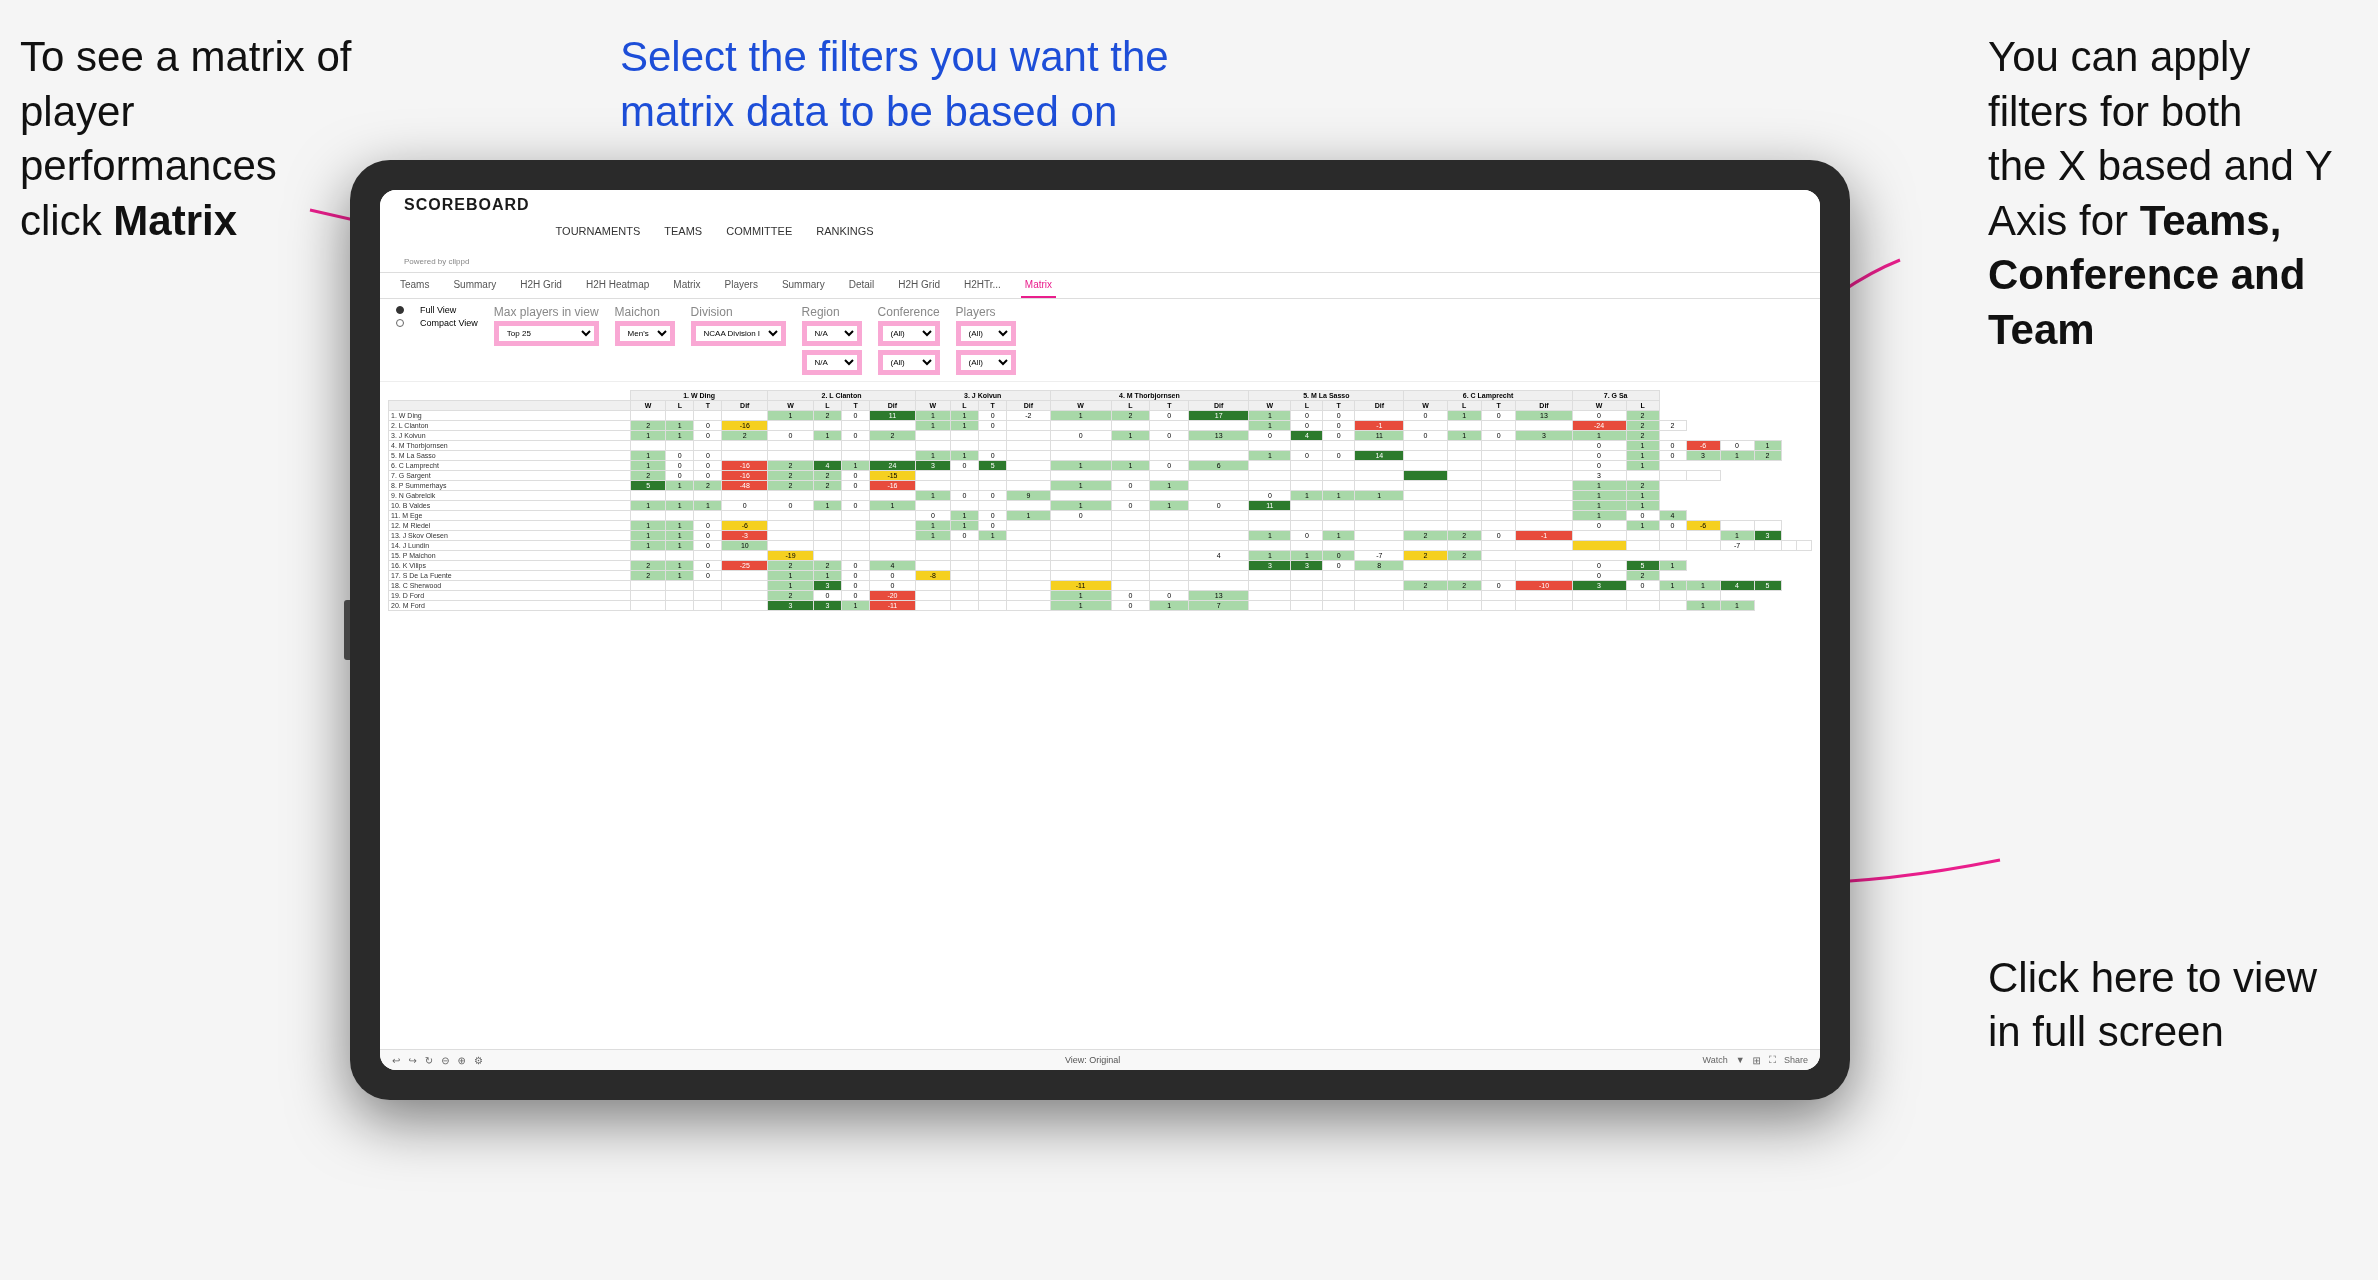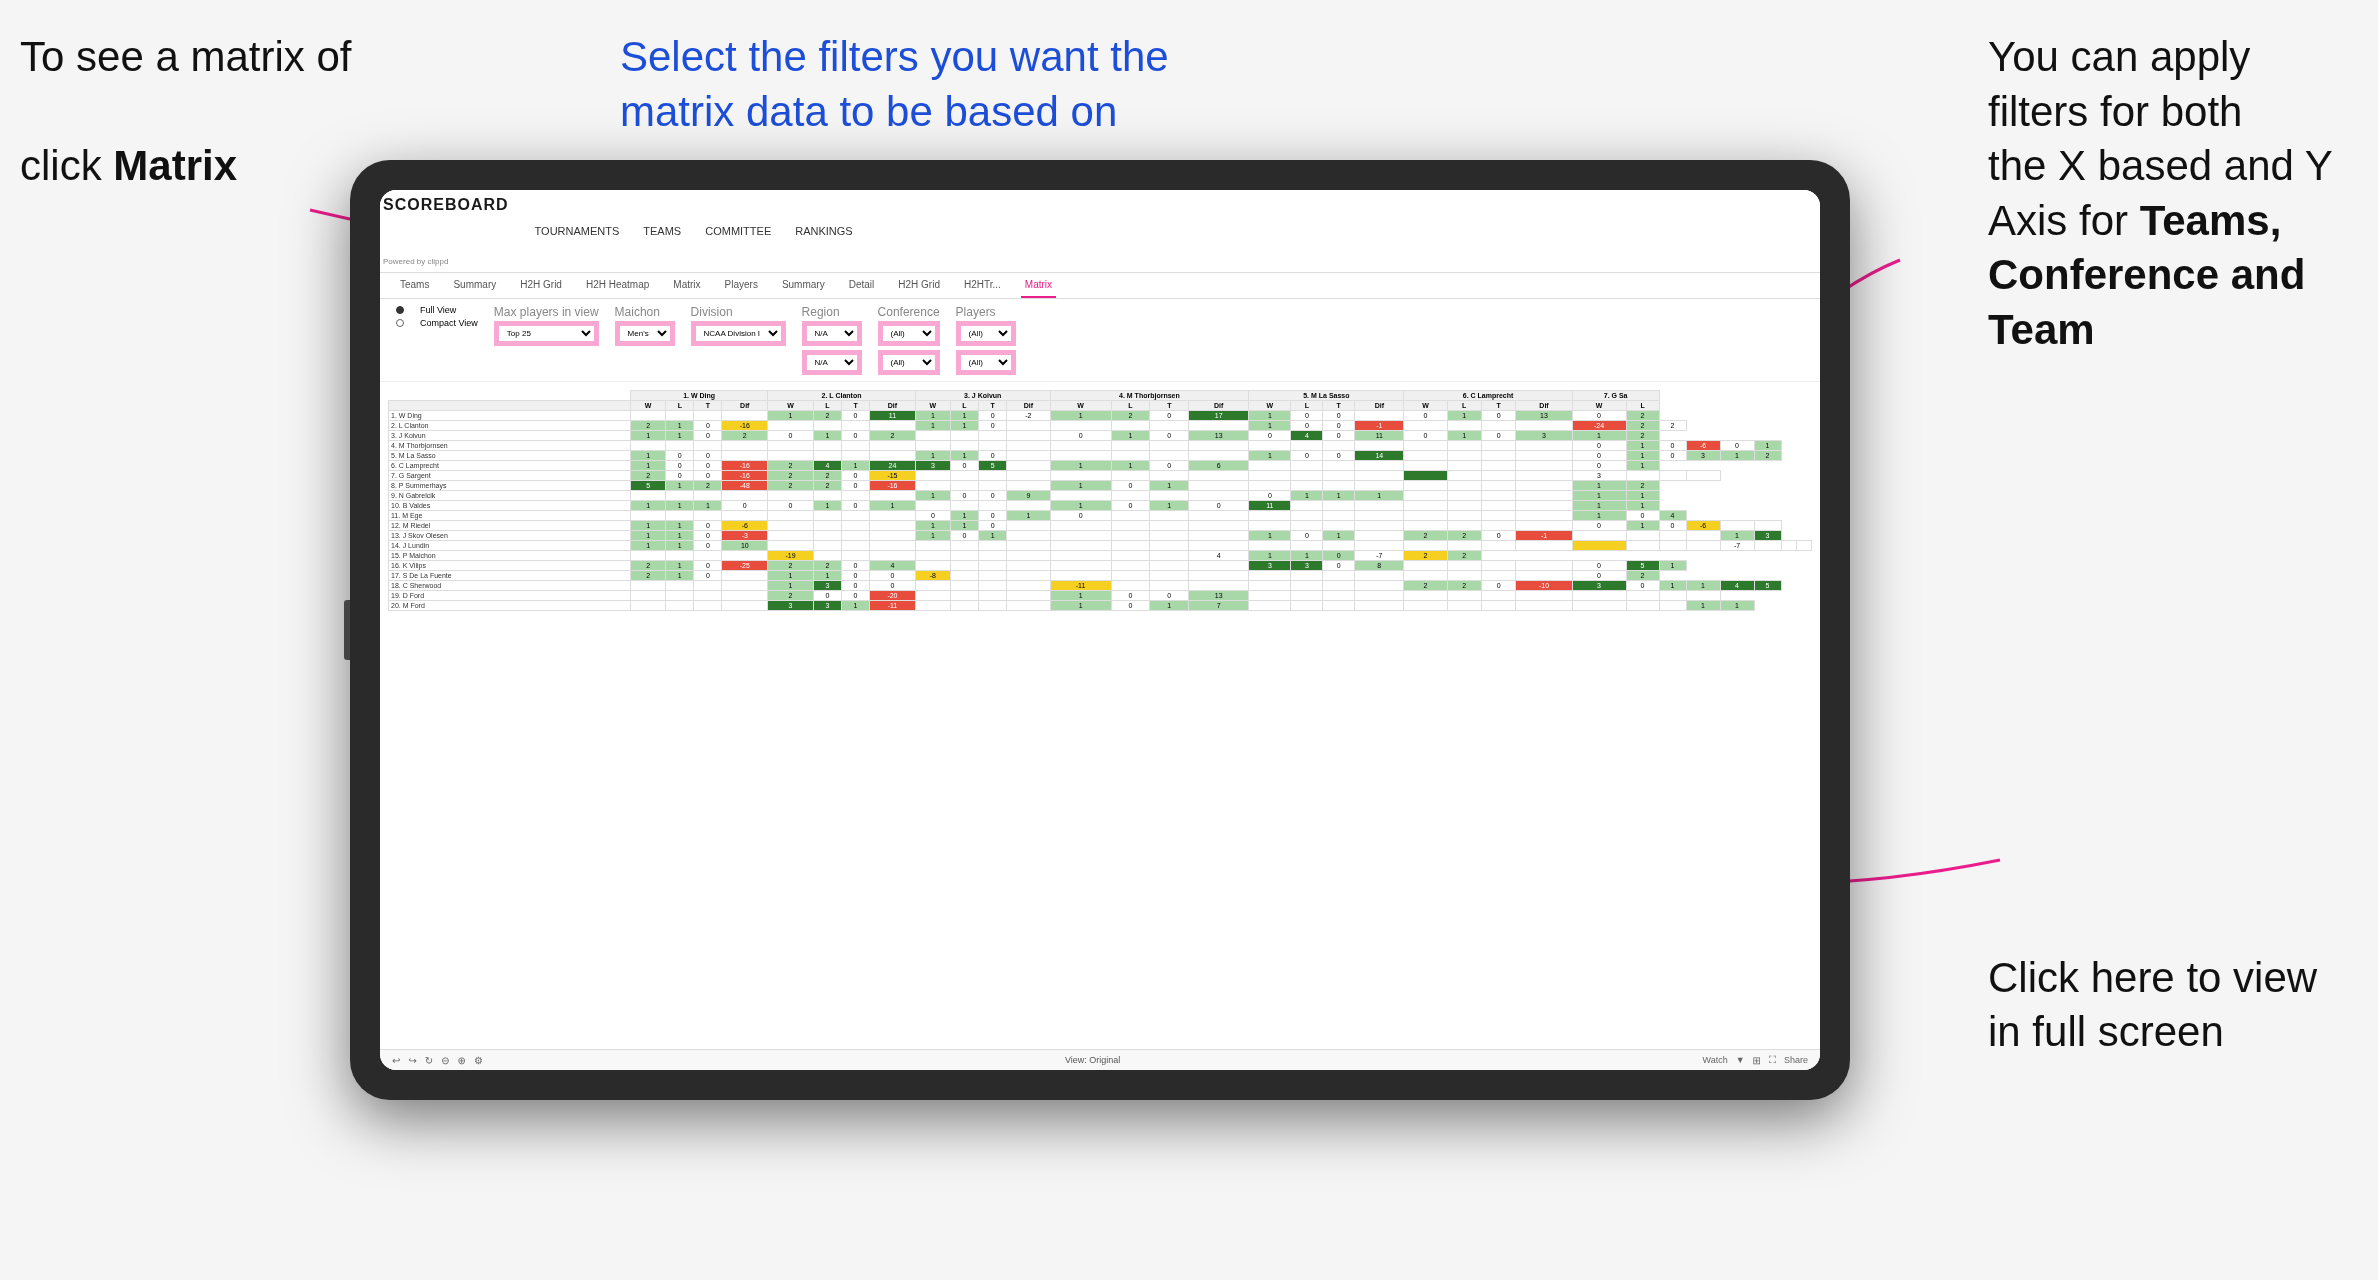--- a/index.html
+++ b/index.html
@@ -97,21 +97,21 @@
       width: 6px;
       height: 60px;
       background: #444;
       border-radius: 3px 0 0 3px;
     }
 
     
     .app-header {
       background: #fff;
       border-bottom: 1px solid #ddd;
-      padding: 6px 3px;
+      padding: 6px 24px;
       display: flex;
       align-items: center;
       gap: 24px;
     }
 
     .scoreboard-logo {
       display: flex;
       flex-direction: column;
     }
 
@@ -301,21 +301,21 @@
     .arrow-svg {
       position: absolute;
       pointer-events: none;
     }
   </style>
 </head>
 <body>
 
 <div class="annotation-top-left">
   <span>To see a matrix of</span><br>
-  <br>
+  <span>player performances</span><br>
   <span>click </span><strong>Matrix</strong>
 </div>
 
 <div class="annotation-top-center">
   <span>Select the filters you want the</span><br>
   <span>matrix data to be based on</span>
 </div>
 
 <div class="annotation-top-right">
   <span>You  can apply</span><br>

